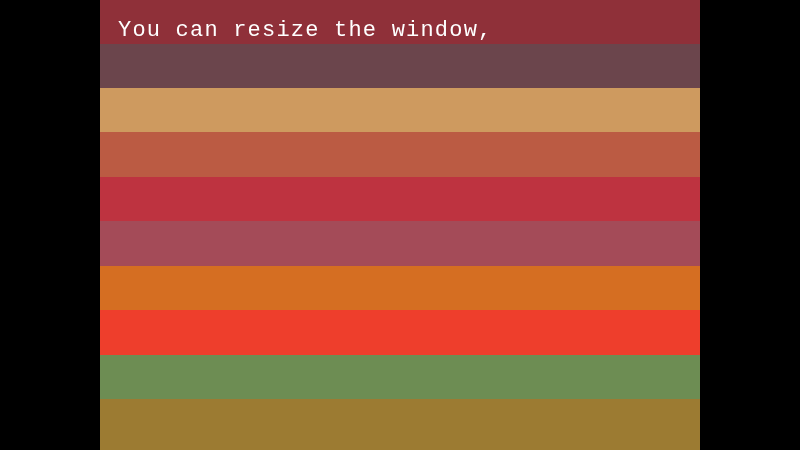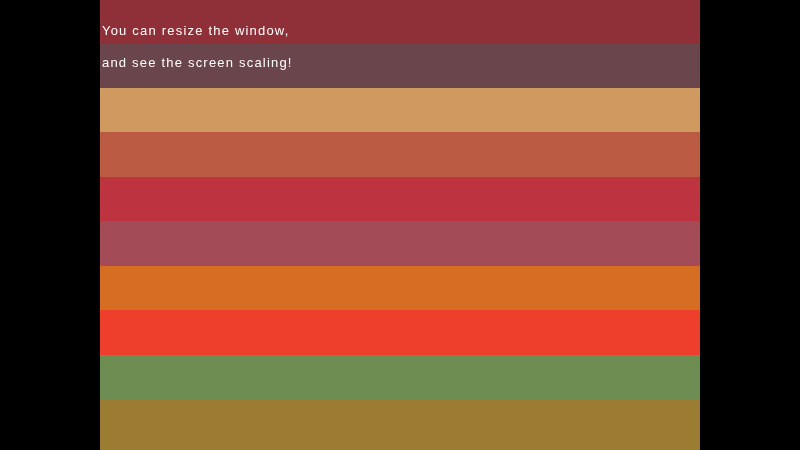--- a/index.html
+++ b/index.html
@@ -51,24 +51,24 @@
     position: absolute;
     left: 100px;
     top: 0;
     width: 600px;
     height: 450px;
     z-index: 10;
     pointer-events: none;
   }
   .text-line {
     position: absolute;
-    left: 2px;
+    left: 18px;
     color: #ffffff;
-    font-family: Liberation Sans, sans-serif;
-    font-size: 13px;
+    font-family: Liberation Mono, monospace;
+    font-size: 22px;
     line-height: 22px;
     letter-spacing: 1.2px;
     white-space: pre;
     font-weight: normal;
     -webkit-font-smoothing: none;
     text-rendering: optimizeSpeed;
   }
   .text-line.l1 { top: 20px; }
   .text-line.l2 { top: 52px; }
 </style>
@@ -90,16 +90,15 @@
         <div class="band" style="background: rgb(109, 141, 83); top: 354.5px; height: 44.5px;"></div>
         <div class="band" style="background: rgb(156, 123, 50); top: 399px; height: 51px;"></div>
       </div>
   </div>
 
   <div class="letterbox left" style="background: rgb(0, 0, 0); width: 100px;"></div>
   <div class="letterbox right" style="background: rgb(0, 0, 0); width: 100px; left: 700px;"></div>
 
   <div id="overlay-text" style="left: 100px; width: 600px;">
     <div class="text-line l1" style="color: rgb(255, 255, 255);">You can resize the window,</div>
-    <div class="text-line l2" style="color: rgb(255, 255, 255);">and see the screen scaling!</div>
   </div>
 
 </div>
 
 </body></html>

